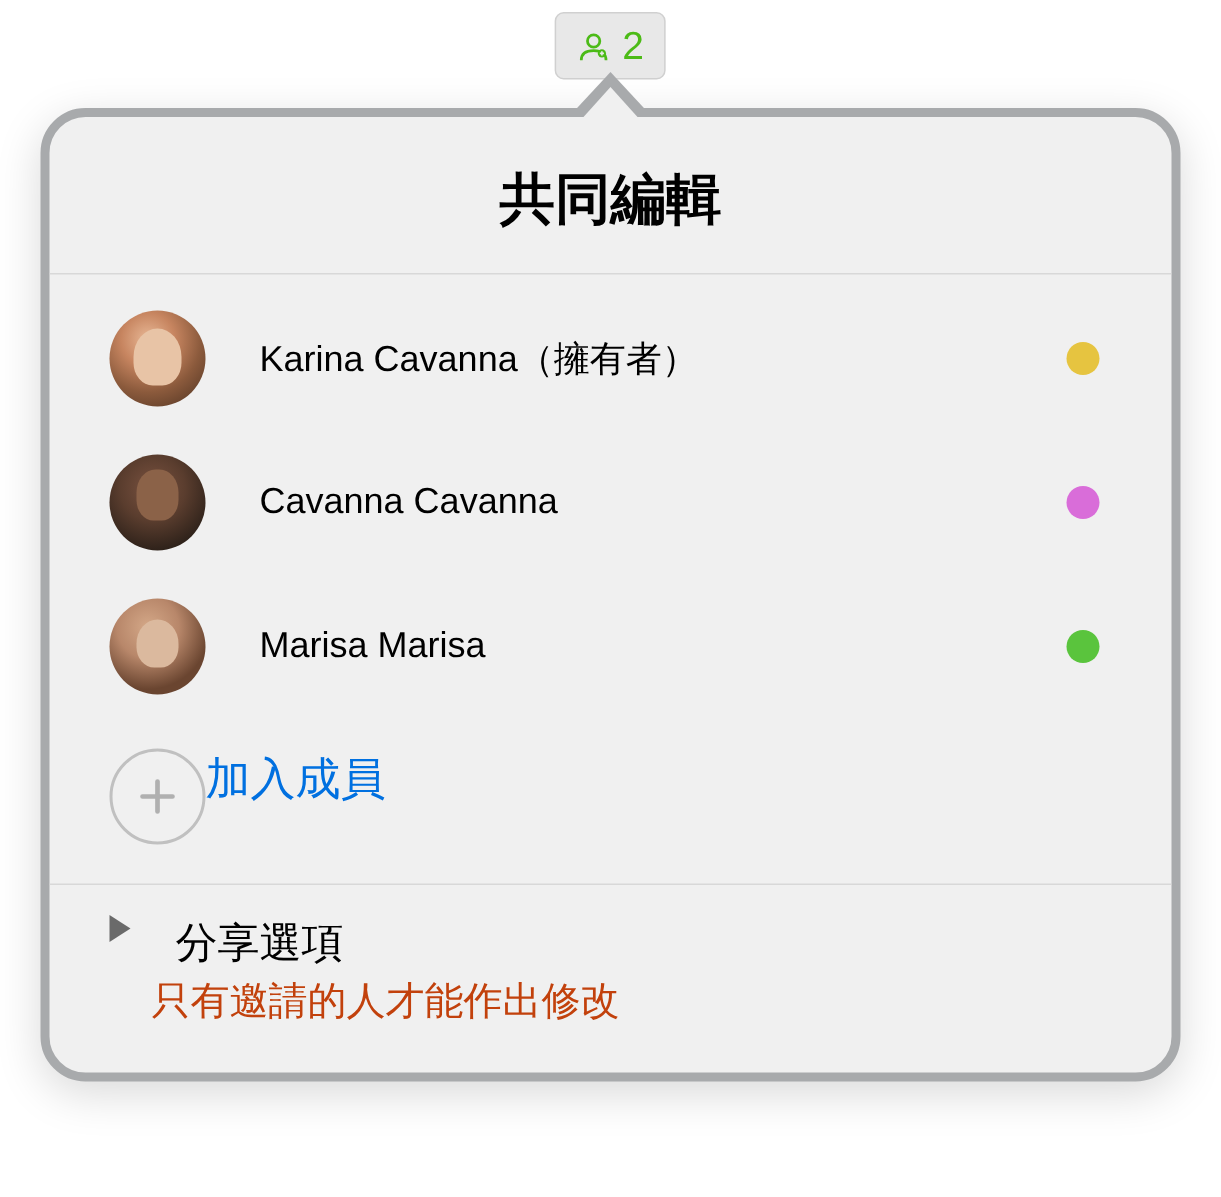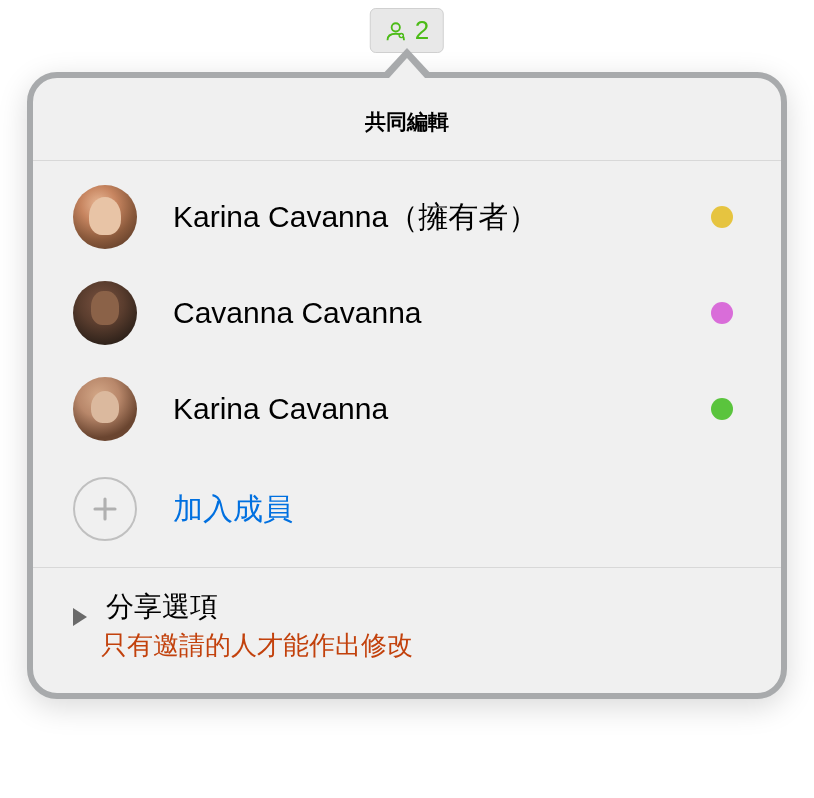--- a/index.html
+++ b/index.html
@@ -83,21 +83,21 @@
       border: 6px solid #a8aaac;
       border-radius: 30px;
       padding: 0;
       box-shadow: 0 8px 30px rgba(0,0,0,0.15);
       overflow: hidden;
     }
     
     .popover-header {
       text-align: center;
       padding: 30px 0 24px;
-      font-size: 21px;
+      font-size: 37px;
       font-weight: 600;
       color: #000;
       border-bottom: 1px solid #d8d8d8;
     }
     
     .participants-list {
       padding: 8px 30px 0;
     }
     
     .participant-row {
@@ -148,37 +148,36 @@
       content: '';
       position: absolute;
       top: 14px; left: 18px;
       width: 28px; height: 32px;
       background: #dbb99e;
       border-radius: 50% 50% 42% 42%;
     }
     
     .participant-name {
       flex: 1;
-      font-size: 30px;
+      font-size: 24px;
       color: #000;
     }
     
     .color-dot {
       width: 22px;
       height: 22px;
       border-radius: 50%;
       flex-shrink: 0;
       margin-right: 8px;
     }
     
     .add-member-row {
       display: flex;
-      align-items: center;
+      align-items: flex-start;
       padding: 20px 10px 26px;
-      gap: 36px;
       cursor: pointer;
     }
     
     .add-icon {
       width: 64px;
       height: 64px;
       border-radius: 50%;
       border: 2px solid #c0c0c0;
       display: flex;
       align-items: center;
@@ -197,22 +196,22 @@
     }
     
     .share-options {
       border-top: 1px solid #d8d8d8;
       padding: 20px 30px 30px 40px;
       cursor: pointer;
     }
     
     .share-options-header {
       display: flex;
-      align-items: flex-end;
-      gap: 19px;
+      align-items: flex-start;
+      gap: 30px;
     }
     
     .disclosure-triangle {
       width: 0;
       height: 0;
       border-top: 9px solid transparent;
       border-bottom: 9px solid transparent;
       border-left: 14px solid #6a6a6a;
     }
     
@@ -258,21 +257,21 @@
       </div>
 
       <div class="participant-row">
         <div class="avatar avatar-2"></div>
         <div class="participant-name">Cavanna Cavanna</div>
         <div class="color-dot" style="background:#d96dd9"></div>
       </div>
 
       <div class="participant-row">
         <div class="avatar avatar-3"></div>
-        <div class="participant-name">Karina Cavanna</div>
+        <div class="participant-name">Marisa Marisa</div>
         <div class="color-dot" style="background:#5ac43d"></div>
       </div>
 
       <div class="add-member-row">
         <div class="add-icon">
           <svg viewBox="0 0 24 24">
             <path d="M 12 4 L 12 20 M 4 12 L 20 12" stroke="#b0b0b0" stroke-width="2.5" stroke-linecap="round"></path>
           </svg>
         </div>
         <div class="add-member-label">加入成員</div>

